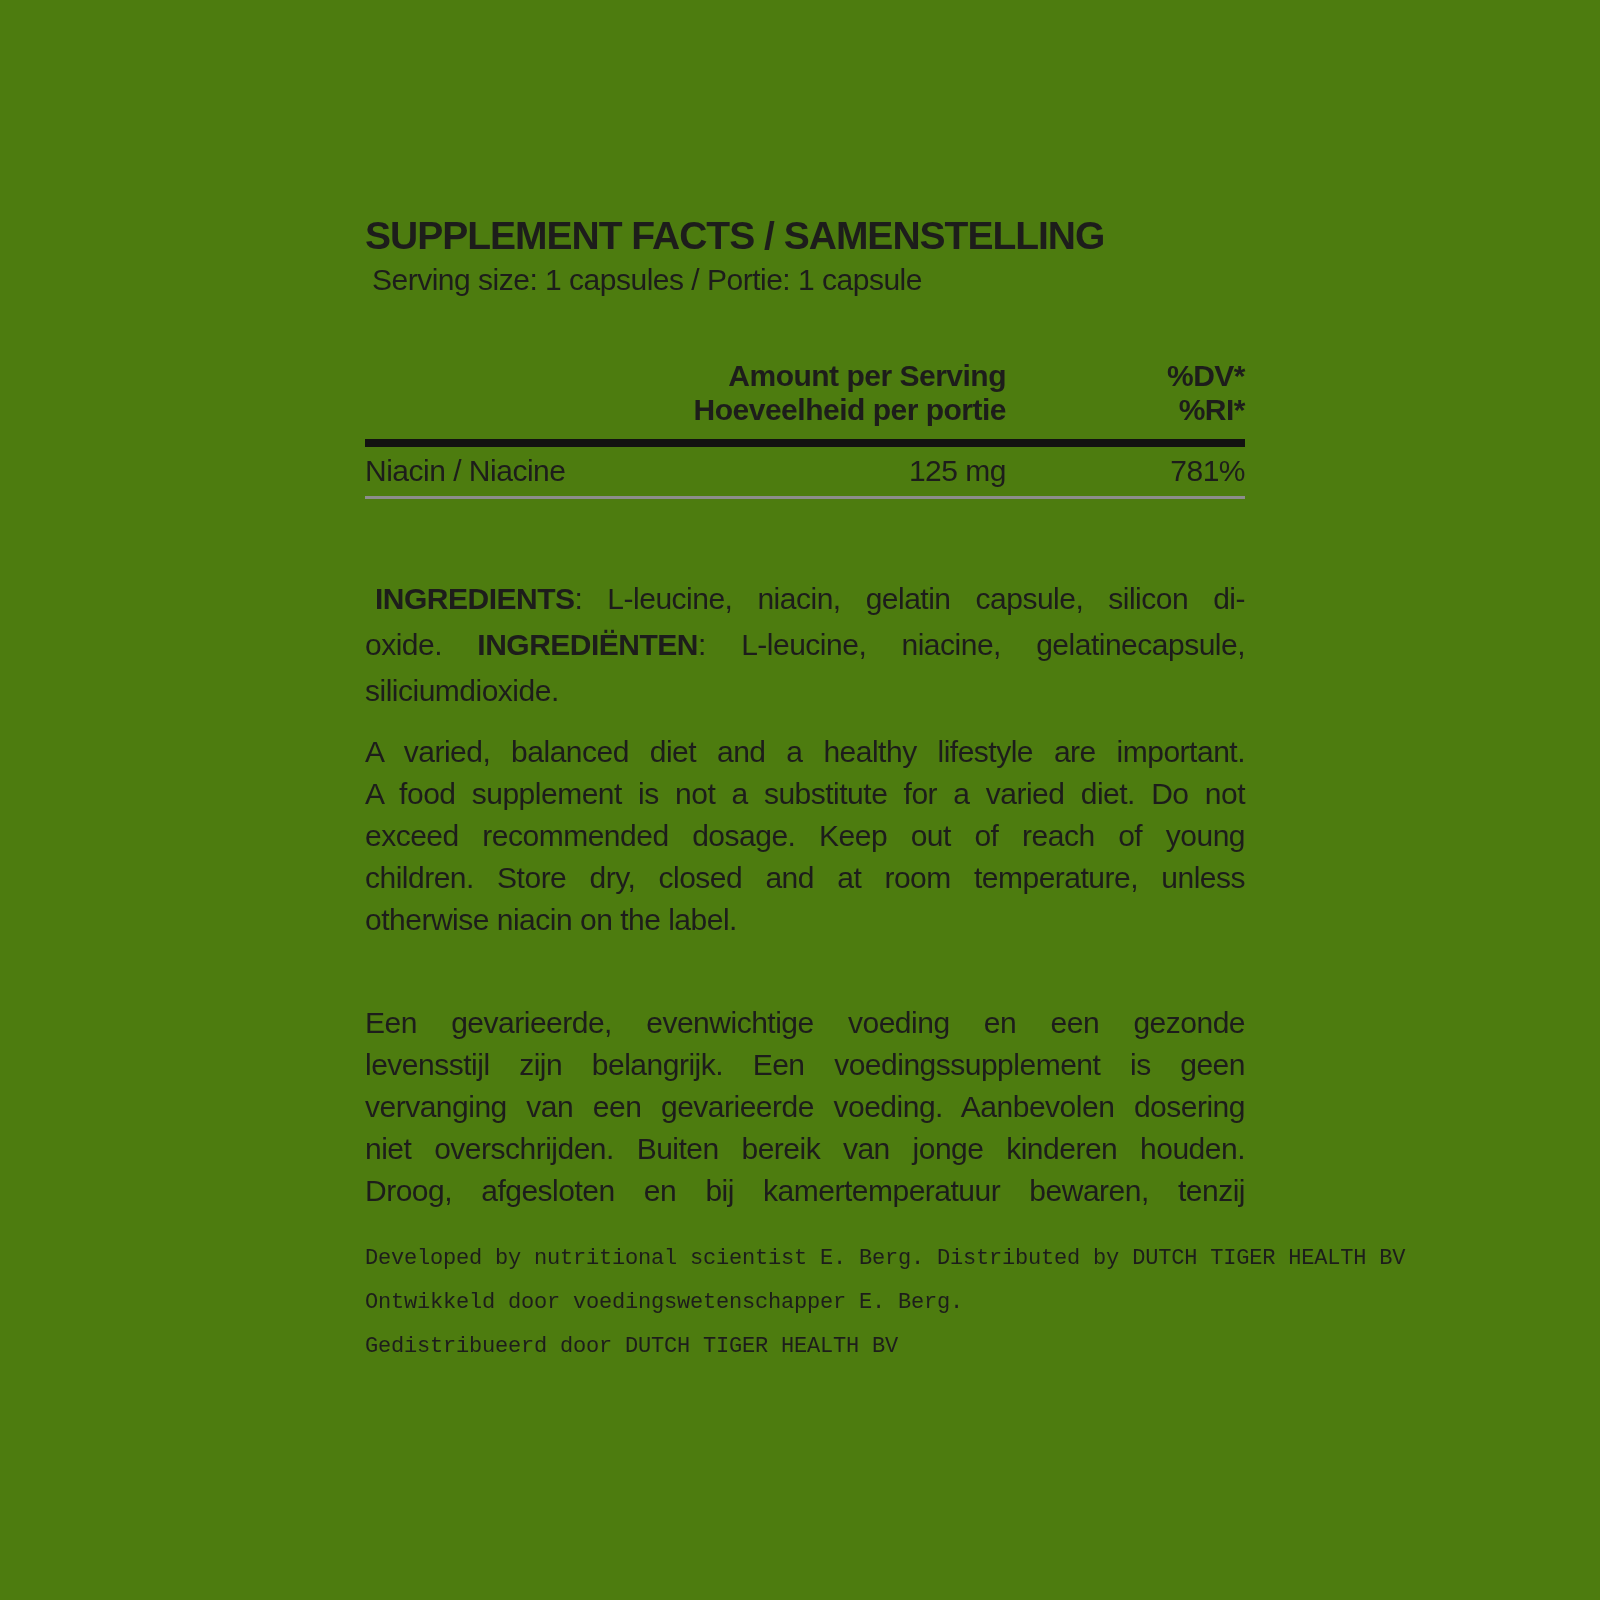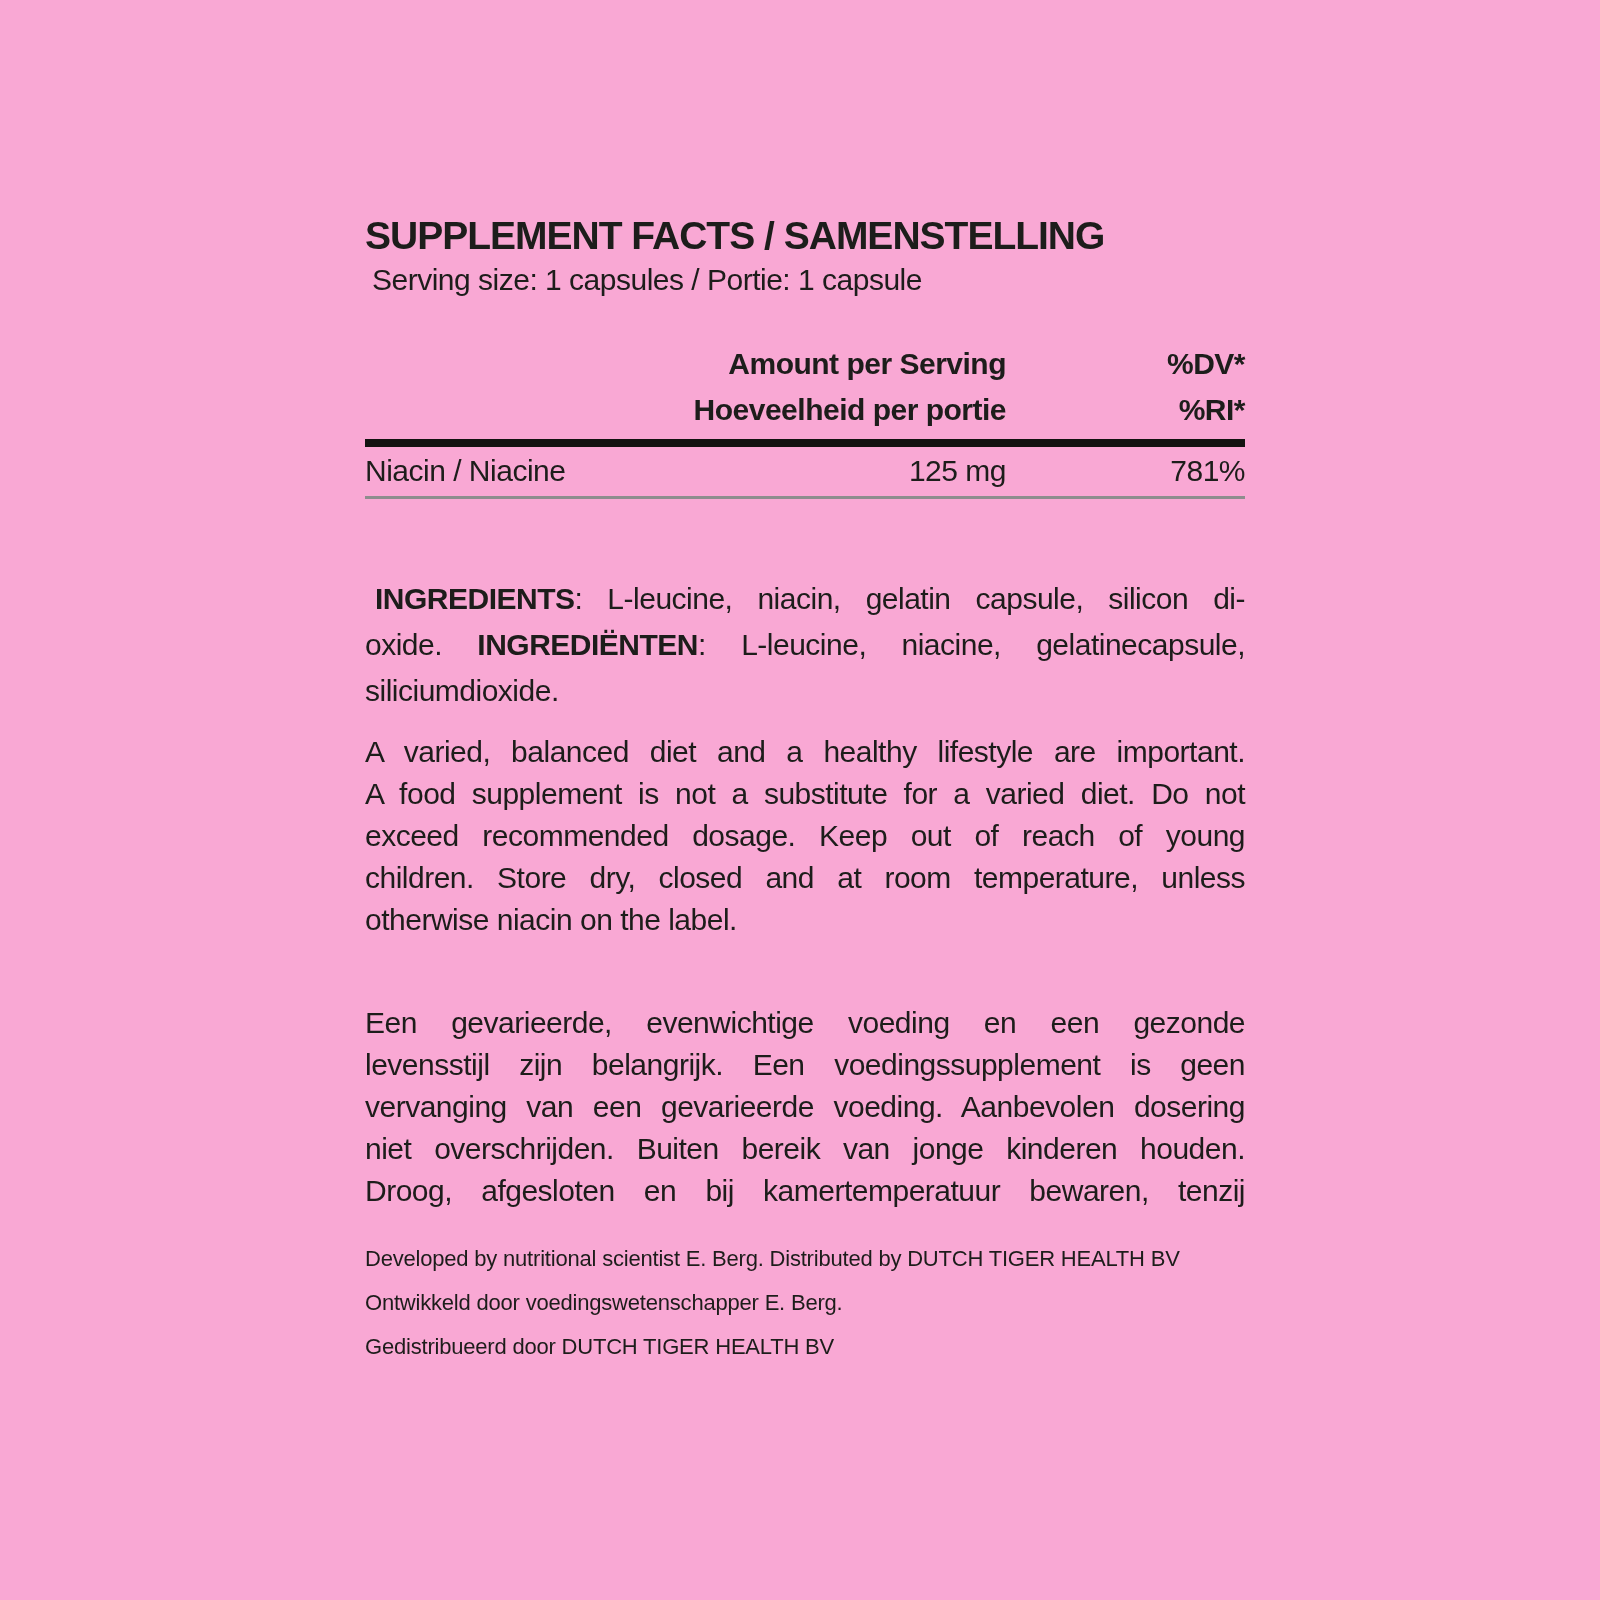--- a/index.html
+++ b/index.html
@@ -4,21 +4,21 @@
 <style>
   html, body {
     margin: 0;
     padding: 0;
     background: #ffffff;
   }
   .page {
     position: relative;
     width: 1600px;
     height: 1600px;
-    background: #f9a8d4;
+    background: #4d7c0f;
     overflow: hidden;
     font-family: "Liberation Sans", "DejaVu Sans", sans-serif;
     color: #1d1d1b;
   }
   .content {
     position: absolute;
     left: 365px;
     top: 0;
     width: 880px;
     height: 1600px;
@@ -36,21 +36,21 @@
   .serving {
     top: 260px;
     font-size: 30px;
     line-height: 40px;
     letter-spacing: -0.5px;
     padding-left: 7px;
     white-space: nowrap;
   }
 
   .thead-line { display: flex; line-height: 40px; font-weight: bold; font-size: 30px; letter-spacing: -0.5px; }
-  .thead-1 { top: 344px; }
+  .thead-1 { top: 356px; }
   .thead-2 { top: 390px; }
   .hc-amount { width: 641px; text-align: right; white-space: nowrap; }
   .hc-dv { width: 239px; text-align: right; white-space: nowrap; }
 
   .rule-thick { top: 439px; height: 8px; background: #131311; }
   .rule-thin  { top: 496px; height: 3px; background: #8d8d8d; }
 
   .trow { top: 451px; display: flex; font-size: 30px; line-height: 40px; letter-spacing: -0.5px; }
   .c-name { flex: 1; text-align: left; white-space: nowrap; }
   .c-amount { width: 300px; text-align: right; white-space: nowrap; }
@@ -75,20 +75,21 @@
   .lline { text-align: left; text-align-last: left; }
   .indent { padding-left: 10px; }
 
   .footer { top: 1237px; }
   .footer .fline {
     font-size: 22px;
     line-height: 44px;
     letter-spacing: -0.2px;
     white-space: nowrap;
     text-align: left;
+    font-family: Liberation Mono, monospace;
   }
   b { font-weight: bold; }
 </style>
 </head>
 <body>
 
 <div class="page">
   <div class="content">
 
     <div class="abs title">SUPPLEMENT FACTS / SAMENSTELLING</div>

